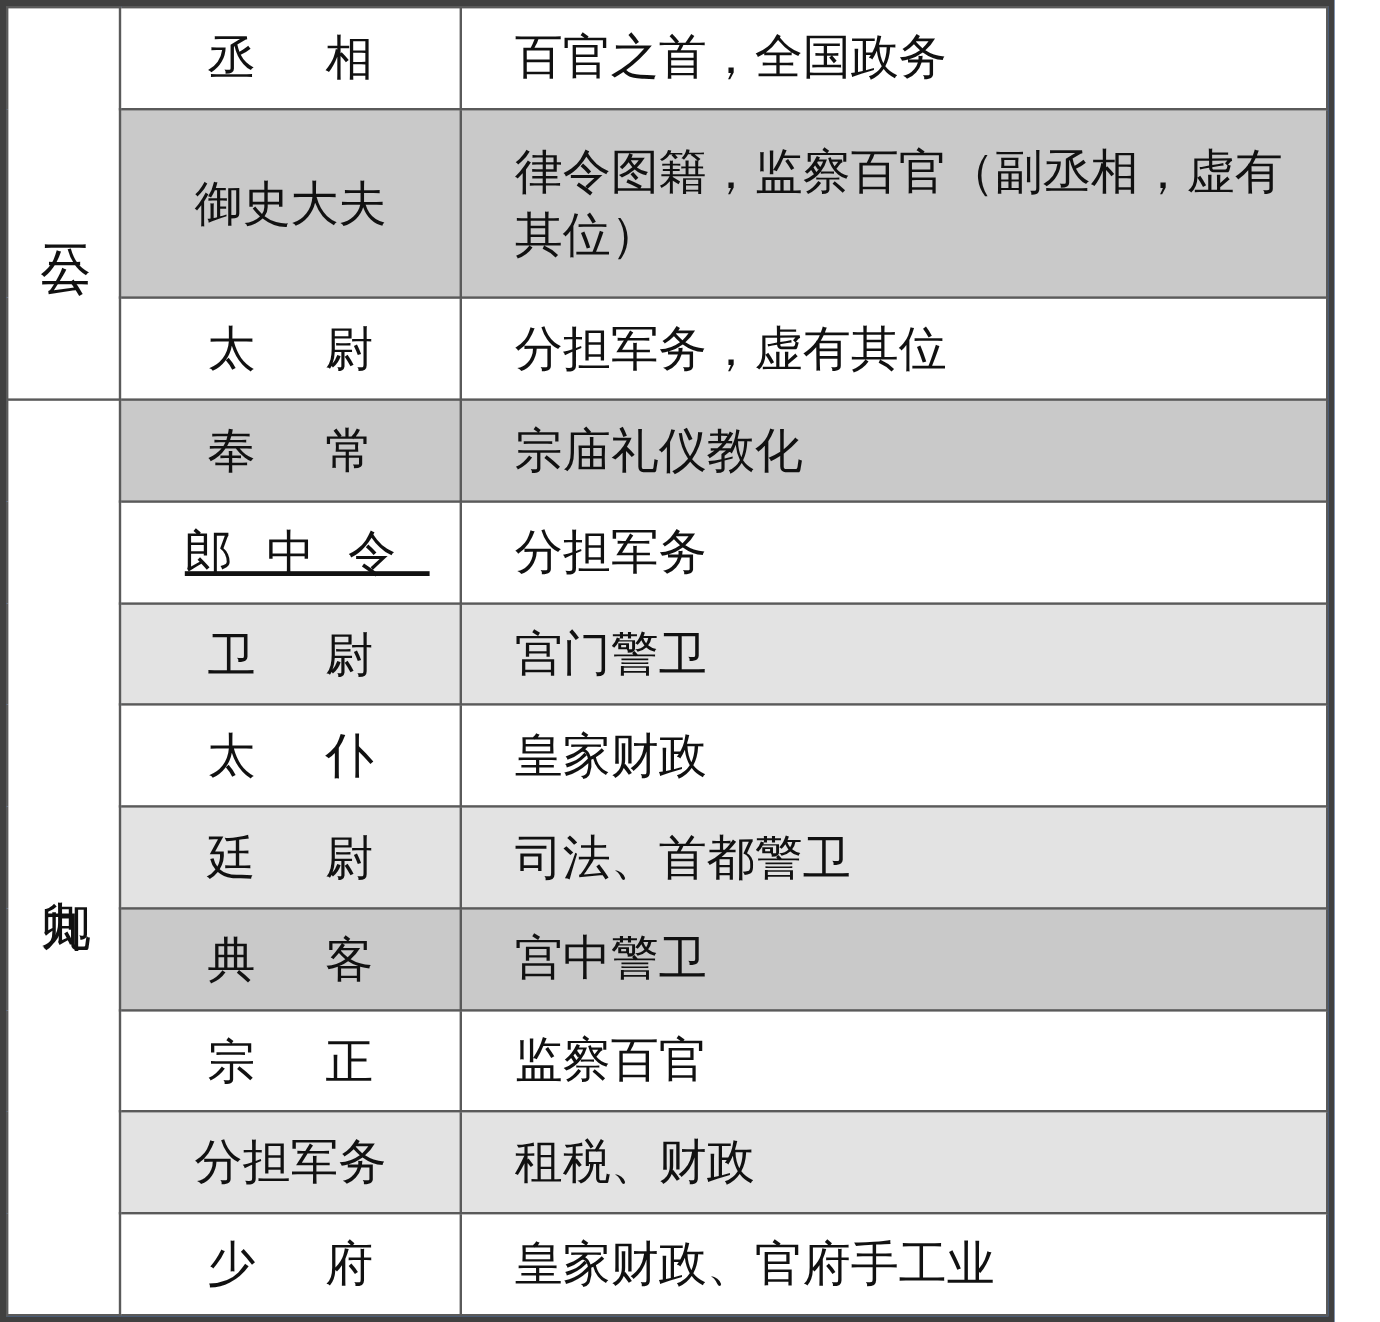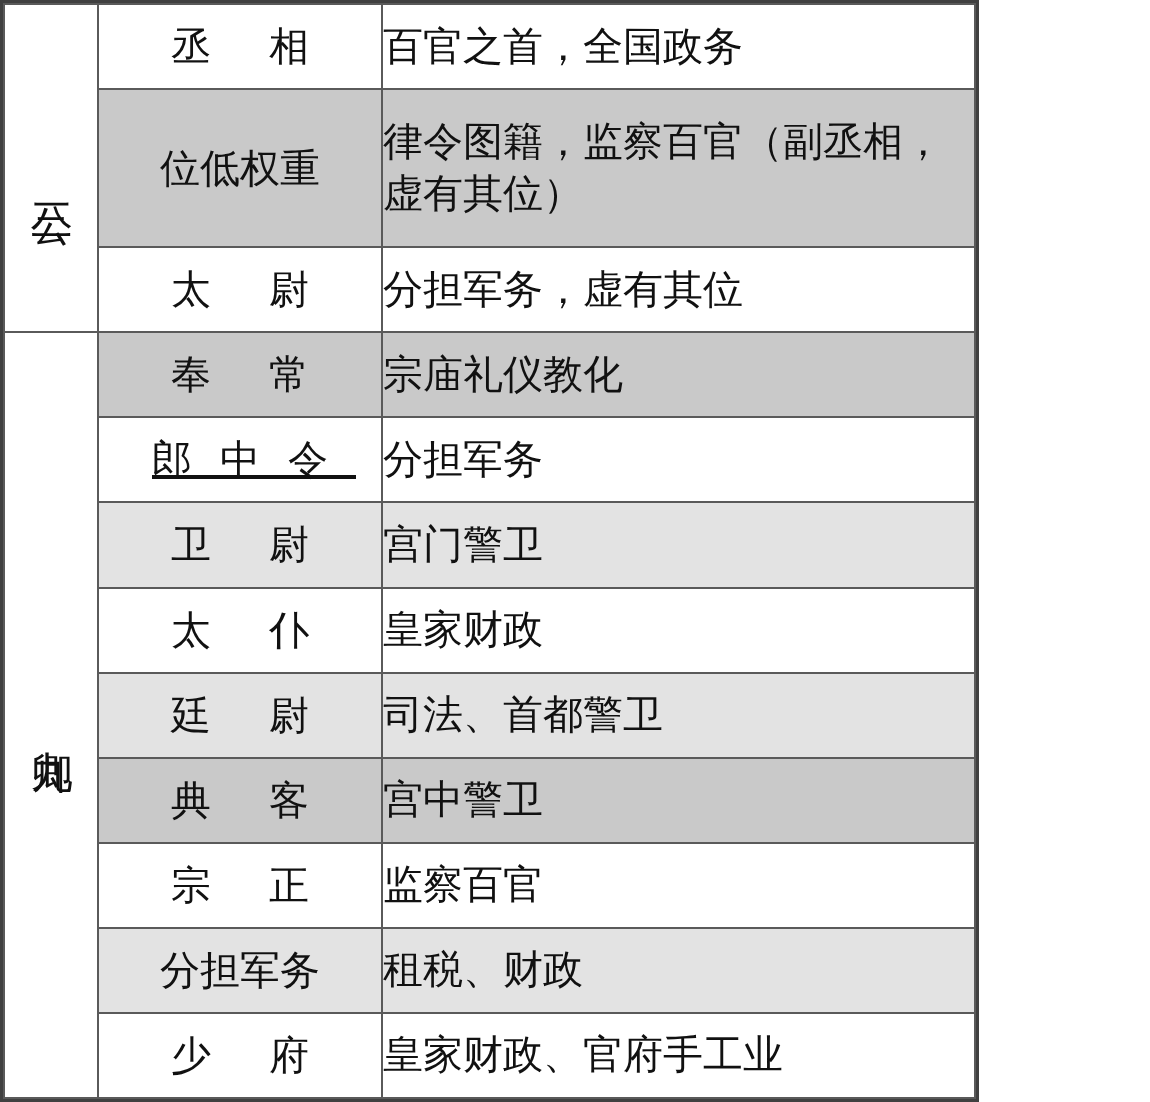--- a/index.html
+++ b/index.html
@@ -8,24 +8,24 @@
     background: #ffffff;
   }
   body {
     width: 1150px;
     height: 1102px;
     font-family: "Liberation Serif", "DejaVu Serif", serif;
     overflow: hidden;
   }
 
   .page {
-    width: 979px;
+    width: 1112px;
     height: 1102px;
     box-sizing: border-box;
-    border: 3px solid #404040;
+    border: 5px solid #404040;
     background: #3b82f6;
     position: relative;
   }
 
   table.gov-table {
     border-collapse: collapse;
     width: 100%;
     height: 100%;
     table-layout: fixed;
   }
@@ -78,20 +78,21 @@
   
   td.duty-cell {
     text-align: left;
     padding: 8px 14px 8px 18px;
   }
   .duty-text {
     font-size: 40px;
     line-height: 1.30;
     color: #111111;
     display: block;
+    padding-left: 44px;
   }
 
   
   tr.shaded td { background: #c9c9c9; }
   tr.light td  { background: #e3e3e3; }
   tr.plain td  { background: #ffffff; }
 
   tr.shaded td.group-cell,
   tr.light td.group-cell,
   tr.plain td.group-cell { background: #ffffff; }
@@ -110,21 +111,21 @@
         <td class="office-cell">
           <span class="office-name spaced2">丞相</span>
         </td>
         <td class="duty-cell">
           <span class="duty-text">百官之首，全国政务</span>
         </td>
       </tr>
 
       <tr class="shaded">
         <td class="office-cell">
-          <span class="office-name">位低权重</span>
+          <span class="office-name">御史大夫</span>
         </td>
         <td class="duty-cell">
           <span class="duty-text">律令图籍，监察百官（副丞相，虚有其位）</span>
         </td>
       </tr>
 
       <tr class="plain">
         <td class="office-cell">
           <span class="office-name spaced2">太尉</span>
         </td>

